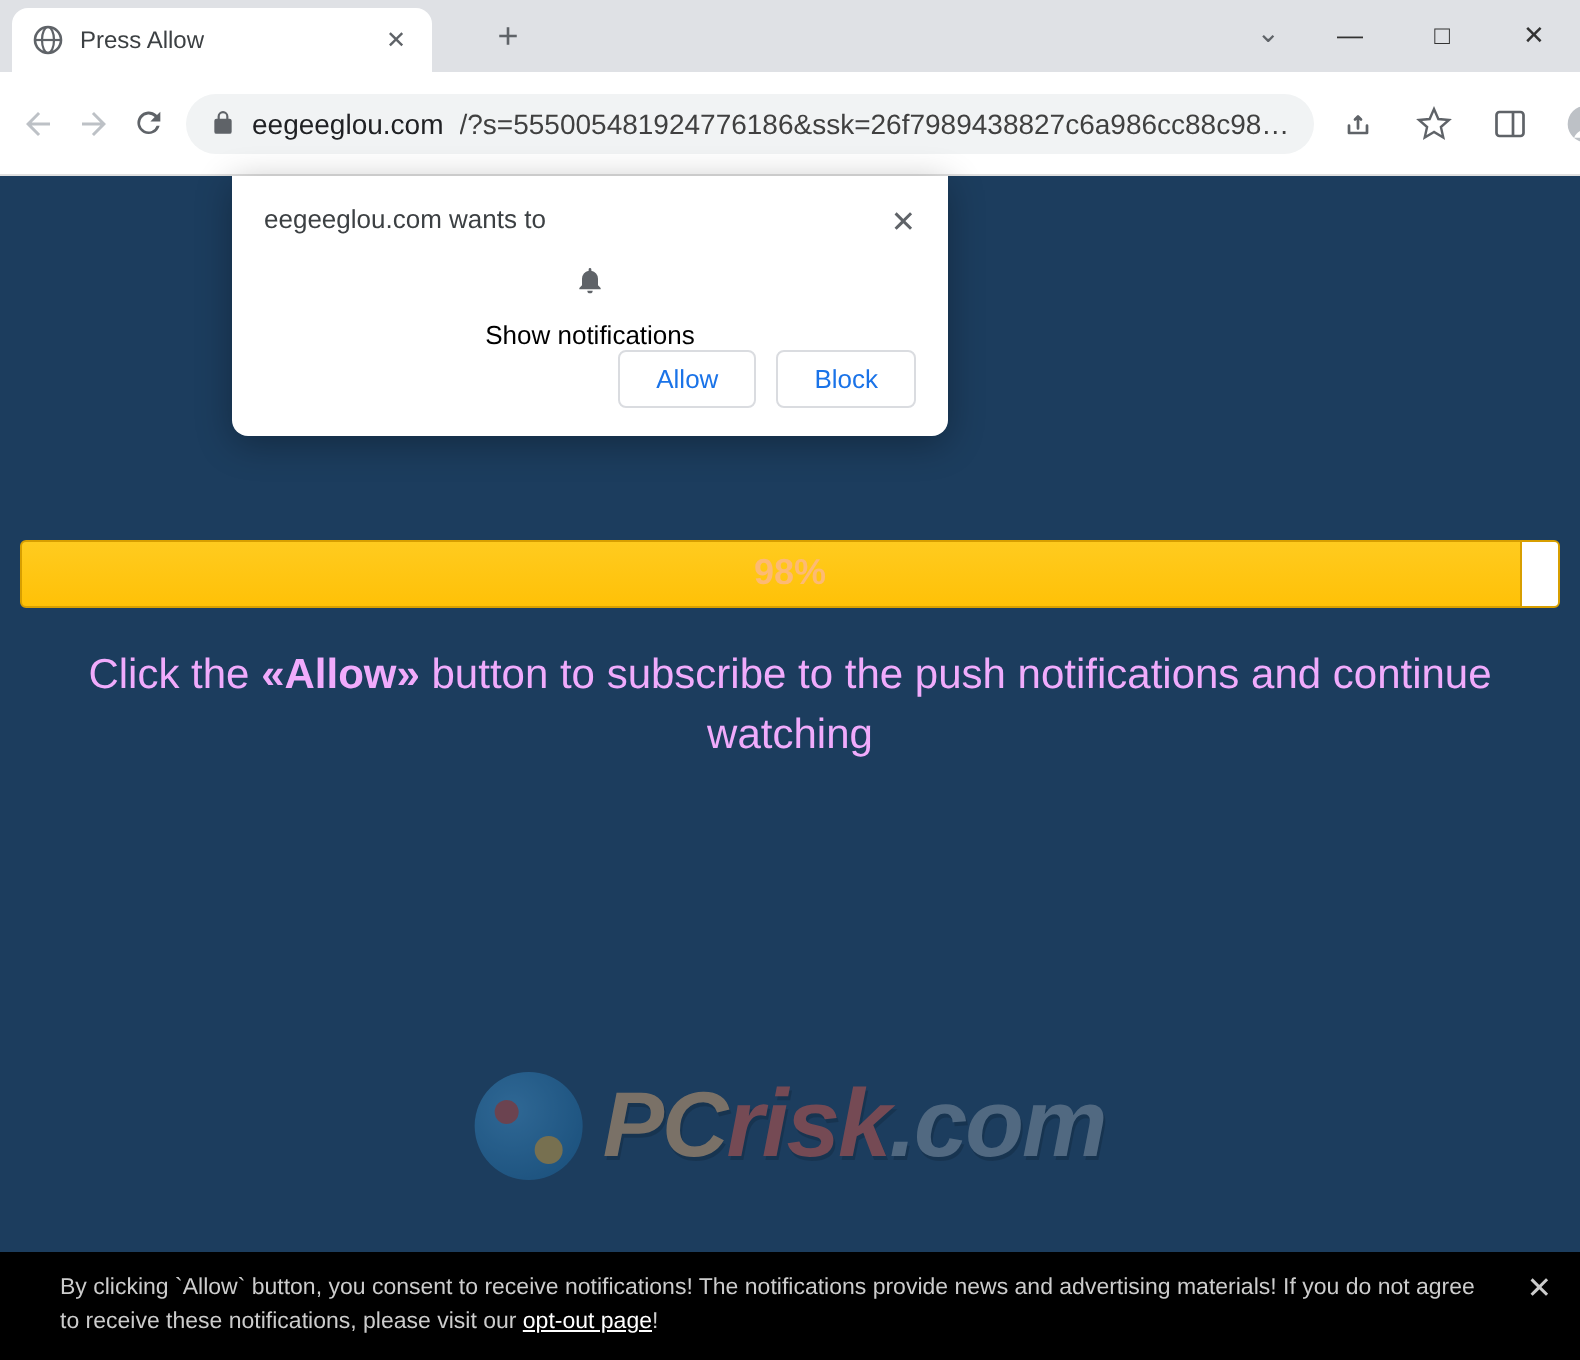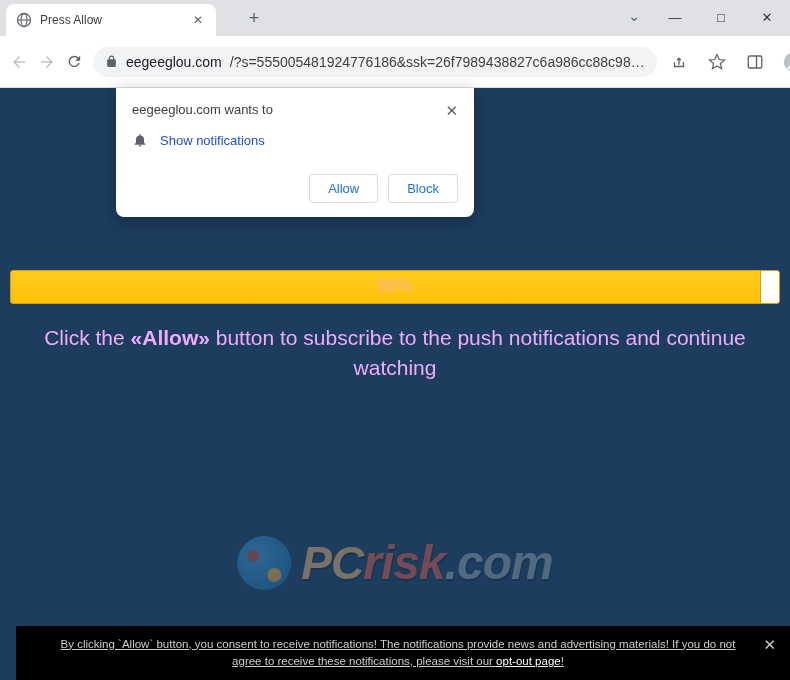--- a/index.html
+++ b/index.html
@@ -34,38 +34,38 @@
 .progress-track { position: absolute; top: 182px; left: 10px; right: 10px; height: 34px; background: #ffc107; background: linear-gradient(#ffcb1f, #ffc107); border: 1px solid #d89f00; border-radius: 3px; }
 .progress-track::after { content: ""; position: absolute; right: 0; top: 0; bottom: 0; width: 18px; background: #fff; border-left: 1px solid #d89f00; border-radius: 0 2px 2px 0; }
 .progress-label { position: absolute; top: 188px; left: 0; right: 0; text-align: center; color: #fdba74; font-weight: bold; font-size: 18px; }
 
 .main-text { position: absolute; top: 235px; left: 40px; right: 40px; text-align: center; font-size: 21px; line-height: 1.45; color: #f0abfc; font-family: "Trebuchet MS", Verdana, sans-serif; }
 
 
 .perm { position: absolute; top: 0; left: 116px; width: 358px; background: #fff; color: #3c4043; border-radius: 0 0 8px 8px; box-shadow: 0 4px 18px rgba(0,0,0,0.3); padding: 14px 16px 14px 16px; z-index: 20; }
 .perm .perm-head { font-size: 13px; display: flex; justify-content: space-between; align-items: flex-start; }
 .perm .perm-close { color: #5f6368; font-size: 15px; cursor: pointer; }
-.perm .perm-row { display: flex; align-items: center; gap: 12px; margin-top: 12px; font-size: 13px; color: #1d4ed8; }
+.perm .perm-row { display: flex; align-items: center; gap: 12px; margin-top: 12px; font-size: 13px; color: #000000; flex-direction: column; }
 .perm .perm-row .bell { color: #5f6368; font-size: 15px; }
-.perm .perm-btns { display: flex; justify-content: flex-end; gap: 10px; margin-top: 26px; }
+.perm .perm-btns { display: flex; justify-content: flex-end; gap: 10px; margin-top: 0; }
 .perm .pbtn { border: 1px solid #dadce0; background: #fff; color: #1a73e8; font-size: 13px; padding: 6px 18px; border-radius: 4px; cursor: pointer; }
 
 
 .watermark { position: absolute; bottom: 90px; left: 50%; transform: translateX(-50%); text-align: center; opacity: 0.42; }
 .watermark .wm-row { display: flex; align-items: center; gap: 4px; justify-content: center; }
 .watermark .wm-bug { width: 54px; height: 54px; border-radius: 50%; background: radial-gradient(circle at 35% 35%, #4aa3e0, #1565a0); position: relative; margin-right: 6px; }
 .watermark .wm-bug::before { content:""; position:absolute; width:12px; height:12px; background:#d84c3f; border-radius:50%; top:14px; left:10px; }
 .watermark .wm-bug::after { content:""; position:absolute; width:14px; height:14px; background:#f4b63f; border-radius:50%; bottom:8px; right:10px; }
 .watermark .wm-text { font-family: "Trebuchet MS", Arial, sans-serif; font-size: 48px; font-style: italic; font-weight: bold; letter-spacing: -1px; text-shadow: 1px 2px 0 rgba(0,0,0,0.35); }
 .watermark .wm-pc { color: #fdba74; font-size: 46px; font-style: italic; }
 .watermark .wm-risk { color: #f05c48; }
 .watermark .wm-com { color: #9aa7b3; }
 
 
-.consent { position: absolute; left: 16px; right: 0; bottom: 0; background: #000; color: #ccc; font-size: 11.5px; text-align: center; padding: 10px 40px 10px 30px; line-height: 1.5; text-decoration: underline; }
+.consent { position: absolute; left: 0; right: 0; bottom: 0; background: #000; color: #ccc; font-size: 11.5px; padding: 10px 40px 10px 30px; line-height: 1.5; }
 .consent .opt { color: #fff; text-decoration: underline; }
 .consent .consent-close { position: absolute; right: 14px; top: 8px; color: #ccc; font-size: 15px; cursor: pointer; }
 
 svg { display: block; }
 </style>
 </head>
 <body>
 
 <div class="tabs-row">
   <div class="tab">

